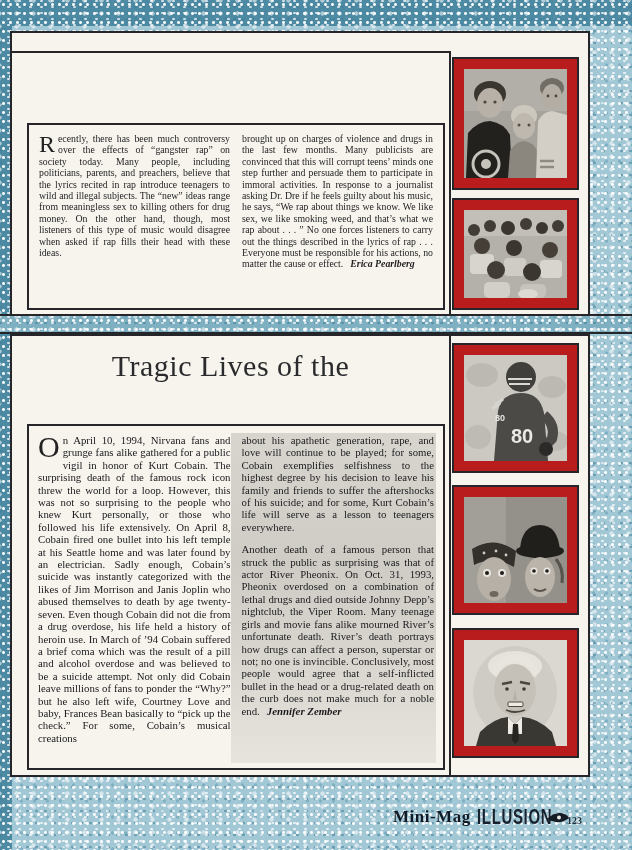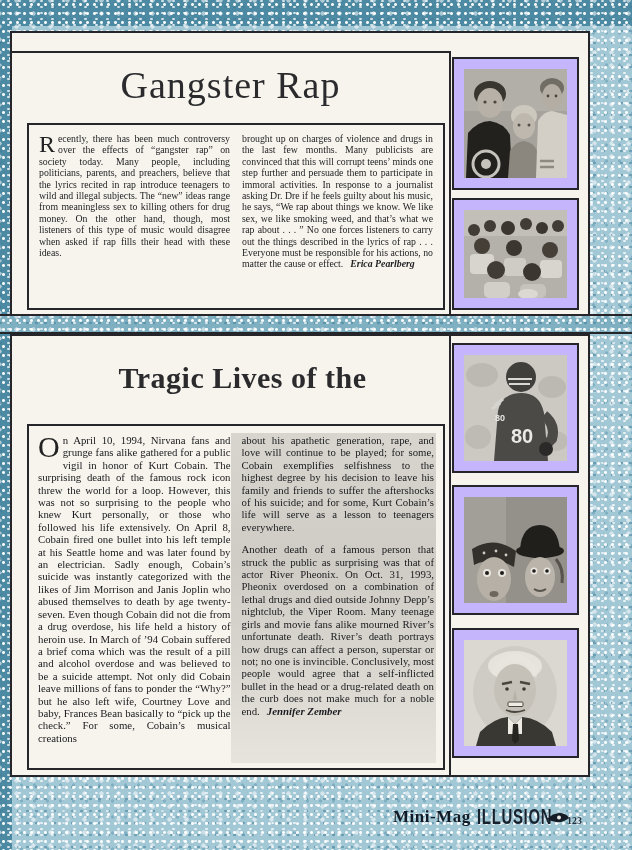--- a/index.html
+++ b/index.html
@@ -55,21 +55,21 @@
   .dropcap{float:left;font-weight:400;color:#222;}
   #textbox-1 .dropcap{font-size:24px;line-height:20px;padding:1px 3px 0 0;}
   #textbox-2 .dropcap{font-size:30px;line-height:24px;padding:1px 3px 0 0;}
   .byline{font-weight:bold;font-style:italic;margin-left:7px;white-space:nowrap;}
   #ghost-image{
     position:absolute;right:7px;top:7px;width:205px;height:330px;z-index:0;
     background:linear-gradient(180deg,#d7d5ce 0%,#cfccc5 40%,#d9d6cf 70%,#e7e4dd 100%);
   }
   
   .frame{
-    position:absolute;left:440px;width:127px;background:#c4b5fd;
+    position:absolute;left:440px;width:127px;background:#b91c1c;
     border:2px solid #26262a;box-sizing:border-box;padding:10px;
   }
   #frame-1{top:24px;height:133px;}
   #frame-2{top:165px;height:112px;}
   #frame-3{top:7px;height:130px;}
   #frame-4{top:149px;height:130px;}
   #frame-5{top:292px;height:130px;}
   .frame svg{display:block;width:100%;height:100%;}
   
   #footer{position:absolute;left:0;top:800px;width:584px;height:50px;}
@@ -89,21 +89,20 @@
 <div id="top-strip" class="speckle speckle-dark"></div>
 <div id="left-strip" class="speckle speckle-dark"></div>
 <div id="divider-band" class="speckle speckle-mid"></div>
 <div class="hairline" style="top:314px;"></div>
 <div class="hairline" style="top:332px;"></div>
 
 <div id="panel-1" class="panel">
   <div class="hrule"></div>
   <div class="vrule"></div>
 
-  <h1 id="title-1" class="title" style="margin:0;font-weight:400;">Gangster Rap</h1>
 
   <div id="textbox-1" class="textbox">
     <div class="col">
       <p>
         <span class="dropcap">R</span><span>ecently, there has been much controversy over the effects of “gangster rap” on society today. Many people, including politicians, parents, and preachers, believe that the lyrics recited in rap introduce teenagers to wild and illegal subjects. The “new” ideas range from meaningless sex to killing others for drug money. On the other hand, though, most listeners of this type of music would disagree when asked if rap fills their head with these ideas.</span>
       </p>
     </div>
     <div class="col">
       <p>
         <span>brought up on charges of violence and drugs in the last few months. Many publicists are convinced that this will corrupt teens’ minds one step further and persuade them to participate in immoral activities. In response to a journalist asking Dr. Dre if he feels guilty about his music, he says, “We rap about things we know. We like sex, we like smoking weed, and that’s what we rap about . . . ” No one forces listeners to carry out the things described in the lyrics of rap . . . Everyone must be responsible for his actions, no matter the cause or effect.</span><span class="byline">Erica Pearlberg</span>
@@ -157,21 +156,21 @@
       <circle cx="32" cy="60" r="9" fill="#413c35"></circle>
       <circle cx="68" cy="62" r="9" fill="#3b362f"></circle>
       <ellipse cx="64" cy="84" rx="10" ry="5" fill="#dcd9d2"></ellipse>
     </svg>
   </div>
 </div>
 
 <div id="panel-2" class="panel">
   <div class="vrule"></div>
 
-  <h1 id="title-2" class="title" style="margin:12px;font-weight:700;">
+  <h1 id="title-2" class="title" style="margin:0;font-weight:400;">
     <div>Tragic Lives of the</div>
   </h1>
 
   <div id="textbox-2" class="textbox">
     <div id="ghost-image"></div>
     <div class="col">
       <p>
         <span class="dropcap">O</span><span>n April 10, 1994, Nirvana fans and grunge fans alike gathered for a public vigil in honor of Kurt Cobain. The surprising death of the famous rock icon threw the world for a loop. However, this was not so surprising to the people who knew Kurt personally, or those who followed his life extensively. On April 8, Cobain fired one bullet into his left temple at his Seattle home and was later found by an electrician. Sadly enough, Cobain’s suicide was instantly categorized with the likes of Jim Morrison and Janis Joplin who abused themselves to death by age twenty-seven. Even though Cobain did not die from a drug overdose, his life held a history of heroin use. In March of ’94 Cobain suffered a brief coma which was the result of a pill and alcohol overdose and was believed to be a suicide attempt. Not only did Cobain leave millions of fans to ponder the “Why?” but he also left wife, Courtney Love and baby, Frances Bean basically to “pick up the check.” For some, Cobain’s musical creations</span>
       </p>
     </div>

